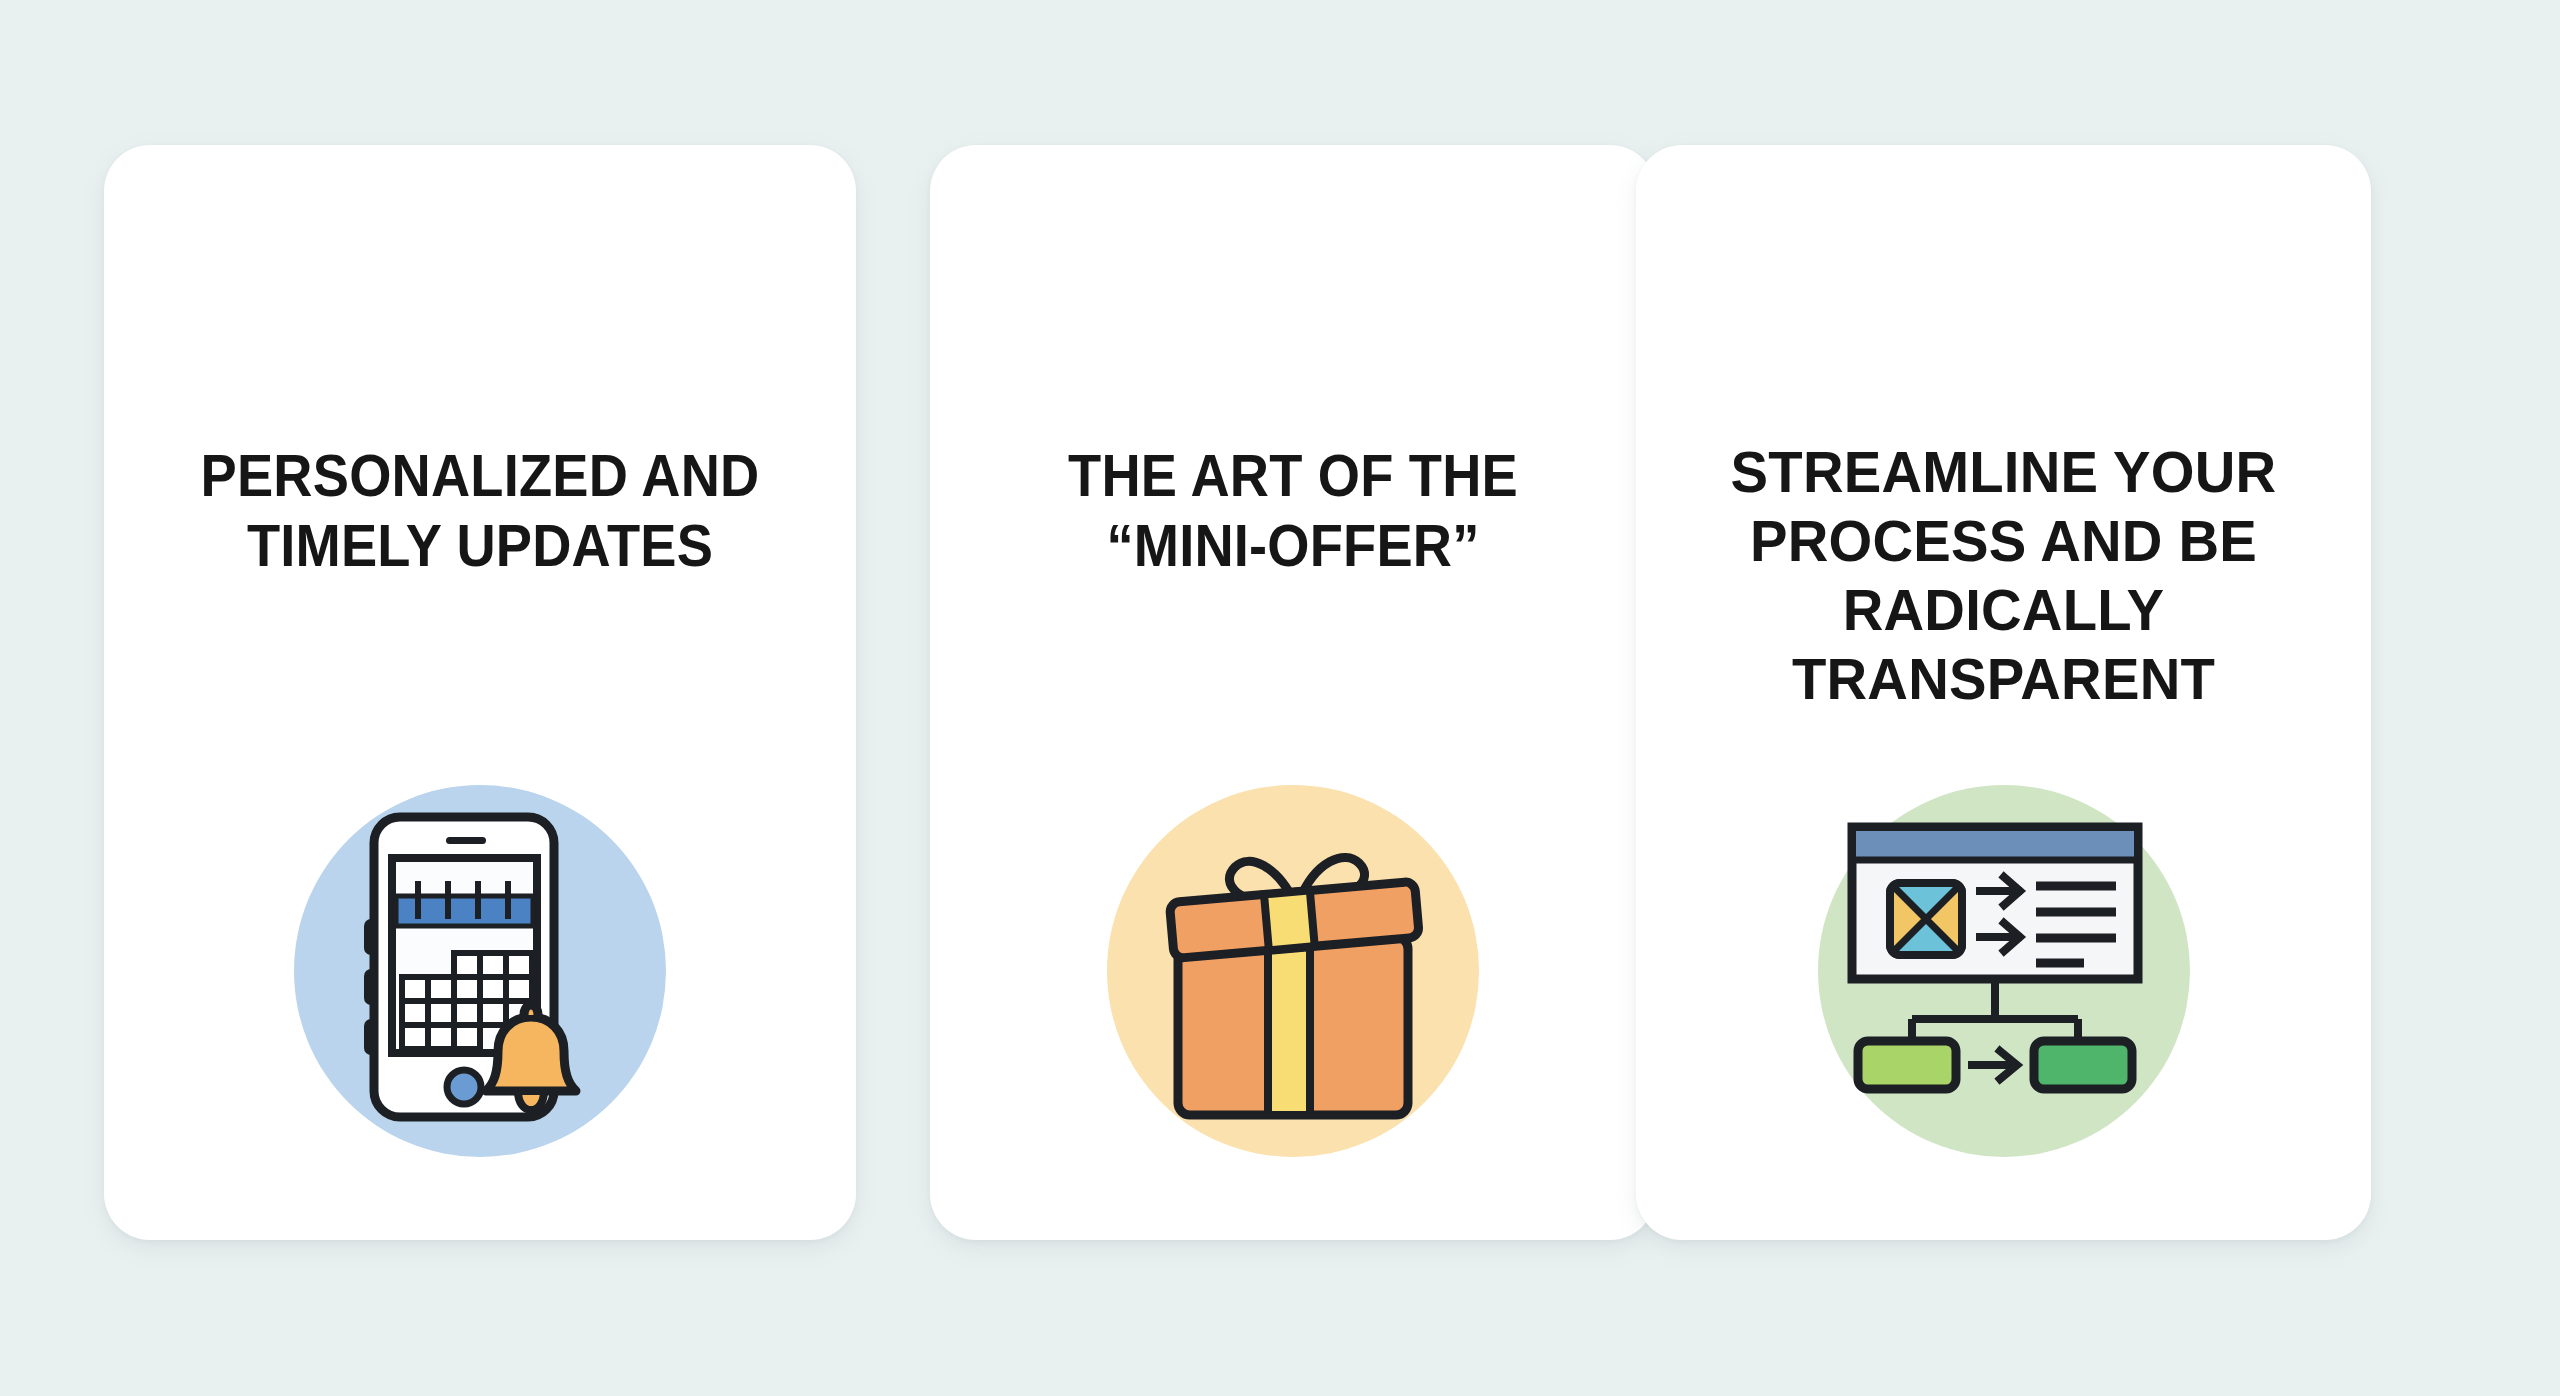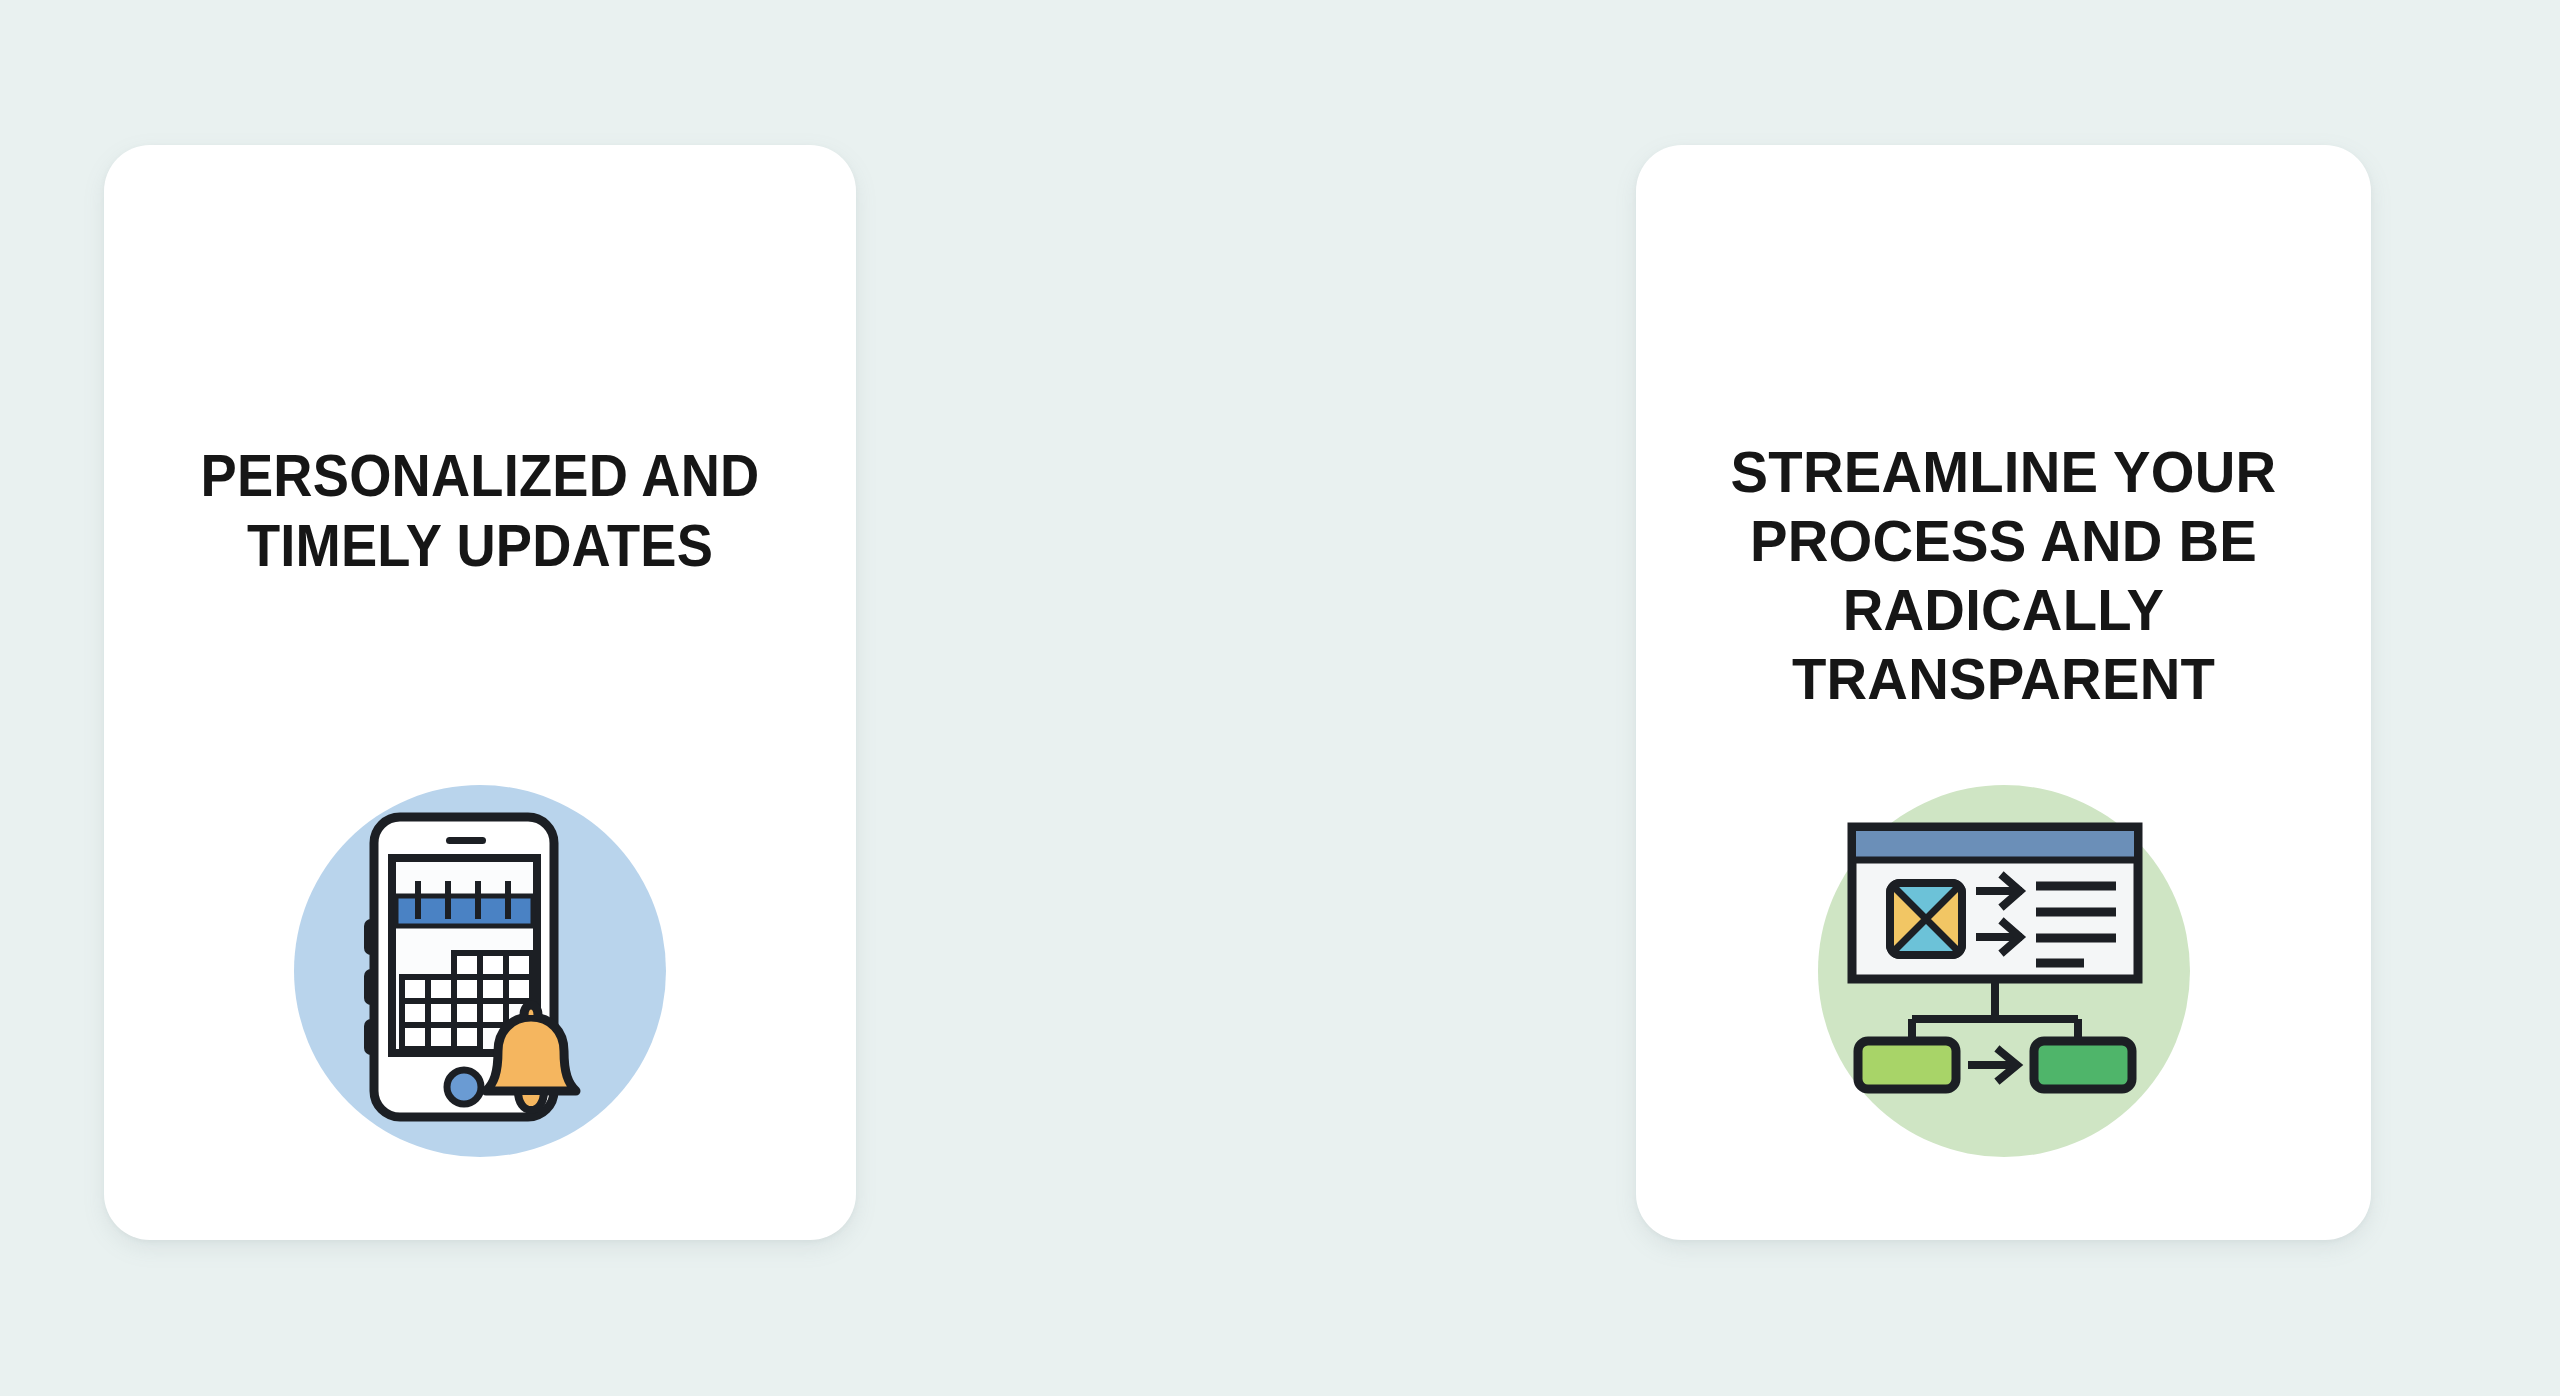--- a/index.html
+++ b/index.html
@@ -126,20 +126,40 @@
 
           <g>
             <path d="M248 310 C248 290 262 276 281 276 C300 276 314 290 314 310 C314 332 318 342 326 350 L236 350 C244 342 248 332 248 310 Z" fill="#f5b65f" stroke="#1c1f24" stroke-width="9" stroke-linejoin="round"></path>
             <path d="M274 274 C274 268 277 264 281 264 C285 264 288 268 288 274" fill="#f5b65f" stroke="#1c1f24" stroke-width="9" stroke-linecap="round"></path>
             <path d="M268 350 C268 362 274 369 281 369 C288 369 294 362 294 350 Z" fill="#f5b65f" stroke="#1c1f24" stroke-width="8" stroke-linejoin="round"></path>
           </g>
         </svg>
       </div>
     </div>
 
+    <div class="card card-2">
+      <div class="card-title">THE ART OF THE
+“MINI-OFFER”</div>
+      <div class="icon-wrap">
+        <svg viewBox="0 0 460 460" xmlns="http://www.w3.org/2000/svg">
+          <circle cx="230" cy="230" r="186" fill="#fae1ad"></circle>
+
+          <path d="M232 162 C214 124 186 112 172 126 C156 142 174 166 232 164 Z" fill="none" stroke="#1c1f24" stroke-width="9" stroke-linejoin="round"></path>
+          <path d="M236 160 C252 120 282 108 296 122 C312 138 294 160 236 162 Z" fill="none" stroke="#1c1f24" stroke-width="9" stroke-linejoin="round"></path>
+
+          <rect x="115" y="196" width="230" height="178" rx="12" fill="#f0a063" stroke="#1c1f24" stroke-width="9"></rect>
+          <rect x="205" y="196" width="42" height="178" fill="#f8dd74" stroke="#1c1f24" stroke-width="8"></rect>
+
+          <g transform="rotate(-5 230 175)">
+            <rect x="108" y="151" width="246" height="56" rx="10" fill="#f0a063" stroke="#1c1f24" stroke-width="9"></rect>
+            <rect x="203" y="151" width="46" height="56" fill="#f8dd74" stroke="#1c1f24" stroke-width="8"></rect>
+          </g>
+        </svg>
+      </div>
+    </div>
 
     <div class="card card-3">
       <div class="card-title">STREAMLINE YOUR
 PROCESS AND BE
 RADICALLY TRANSPARENT</div>
       <div class="icon-wrap">
         <svg viewBox="0 0 460 460" xmlns="http://www.w3.org/2000/svg">
           <circle cx="230" cy="230" r="186" fill="#cfe5c4"></circle>
 
           <rect x="78" y="86" width="286" height="152" fill="#f4f6f7" stroke="#1c1f24" stroke-width="9"></rect>

